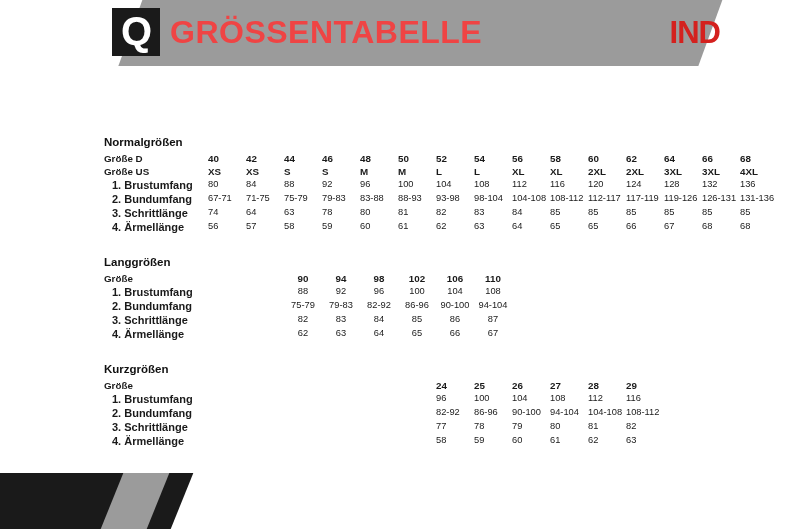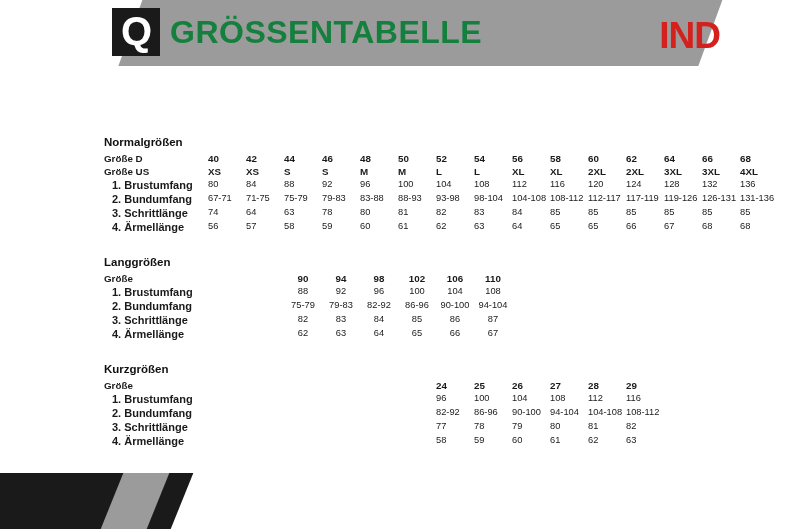--- a/index.html
+++ b/index.html
@@ -58,27 +58,27 @@
     font-weight: bold;
     line-height: 46px;
     text-align: center;
     letter-spacing: -1px;
   }
   .hdr-title {
     position: absolute;
     left: 170px; top: 14px;
     font-size: 32px;
     font-weight: bold;
-    color: #15803d;
+    color: #ef4444;
     letter-spacing: 0.5px;
   }
   .hdr-brand {
     position: absolute;
     right: 80px; top: 15px;
-    font-size: 37px;
+    font-size: 31px;
     font-weight: bold;
     color: #d4211e;
     letter-spacing: -1px;
   }
   
   .content {
     position: relative;
     padding: 22px 0 0 0;
     height: 463px;
     box-sizing: border-box;

